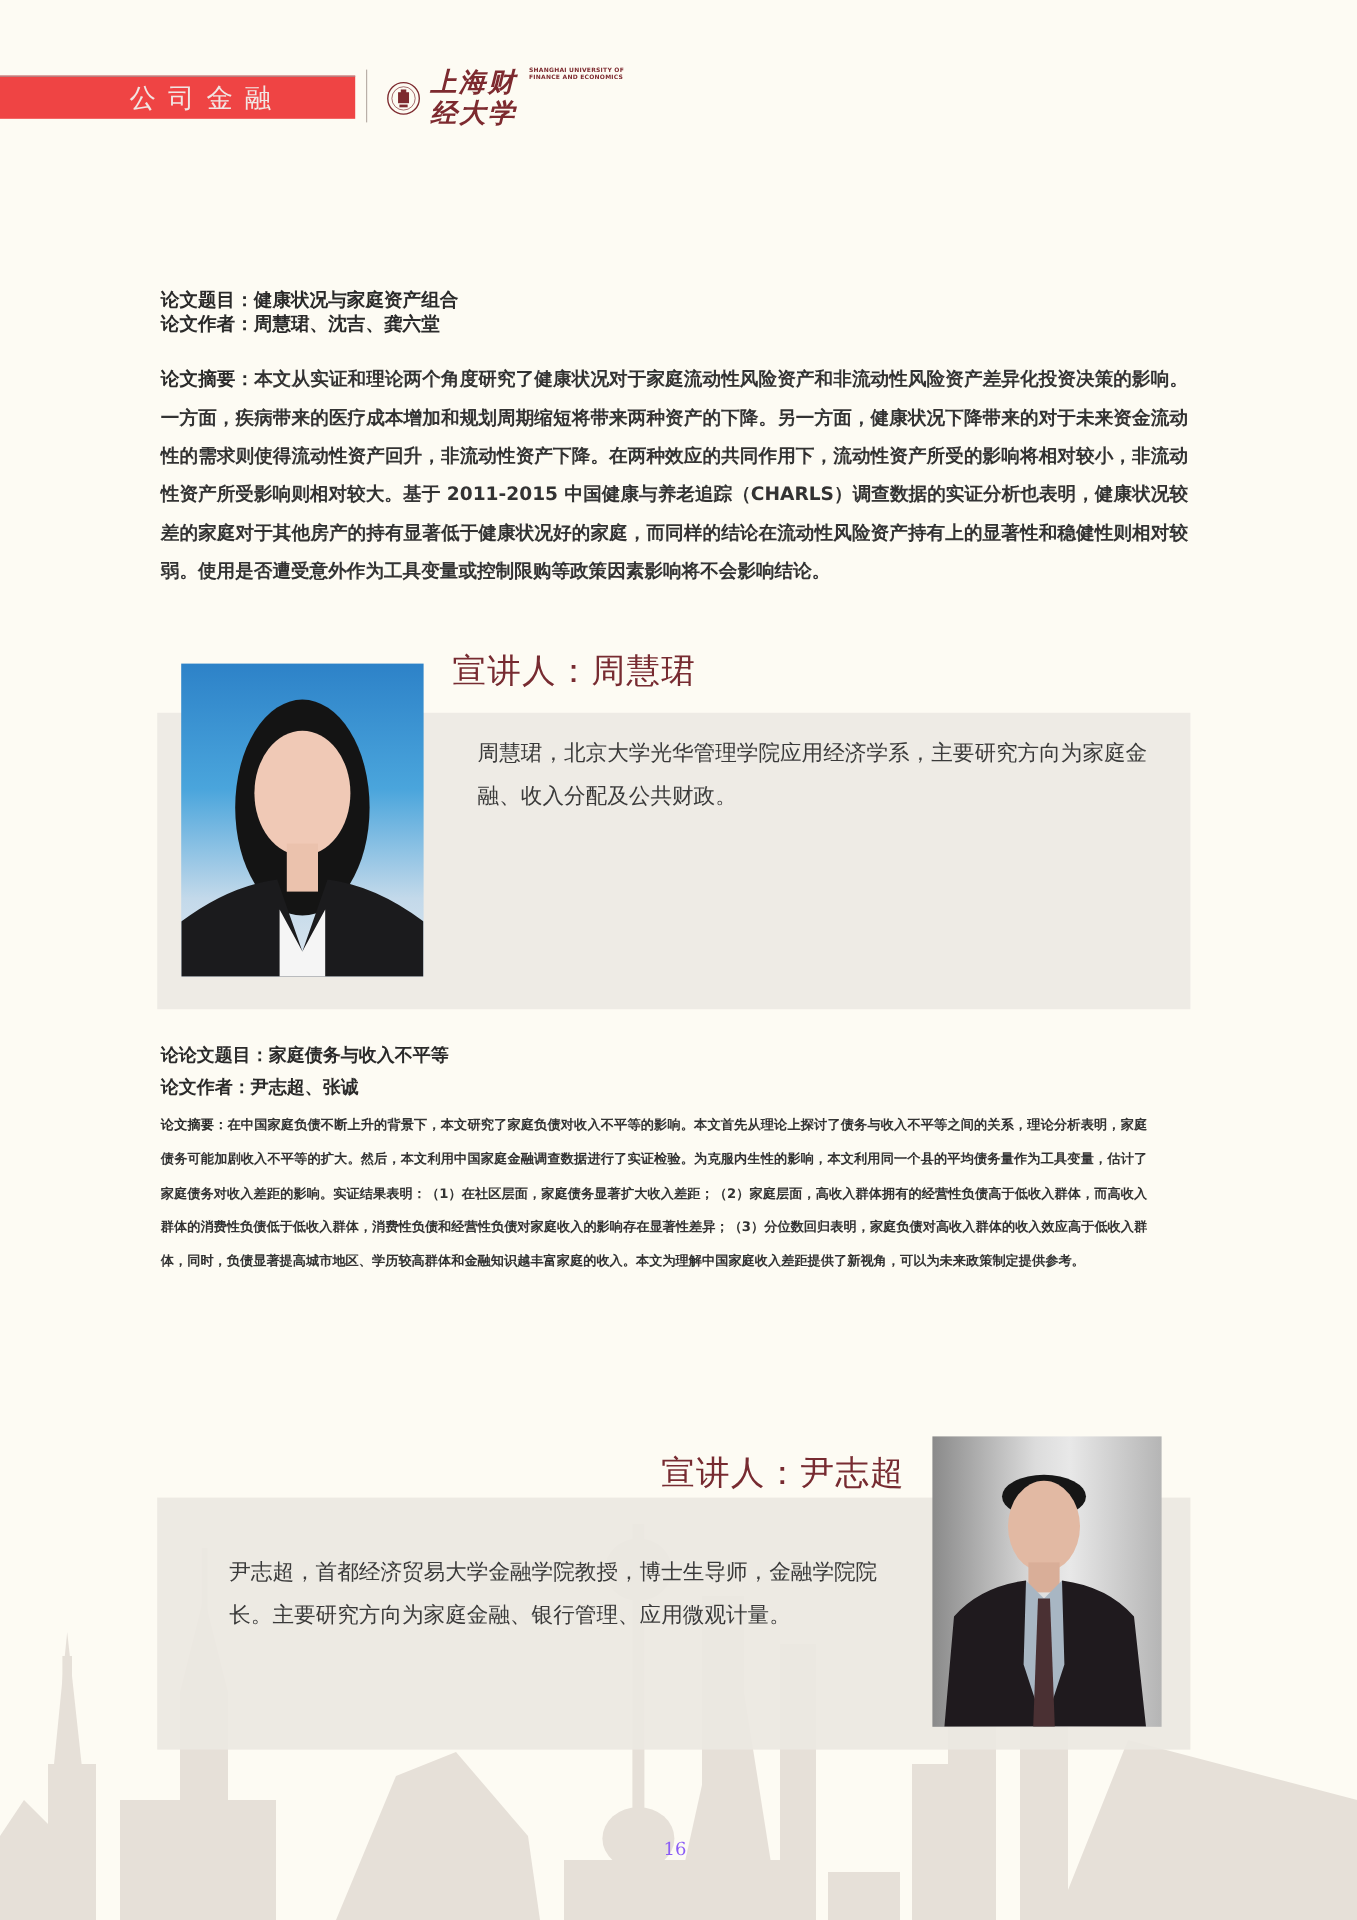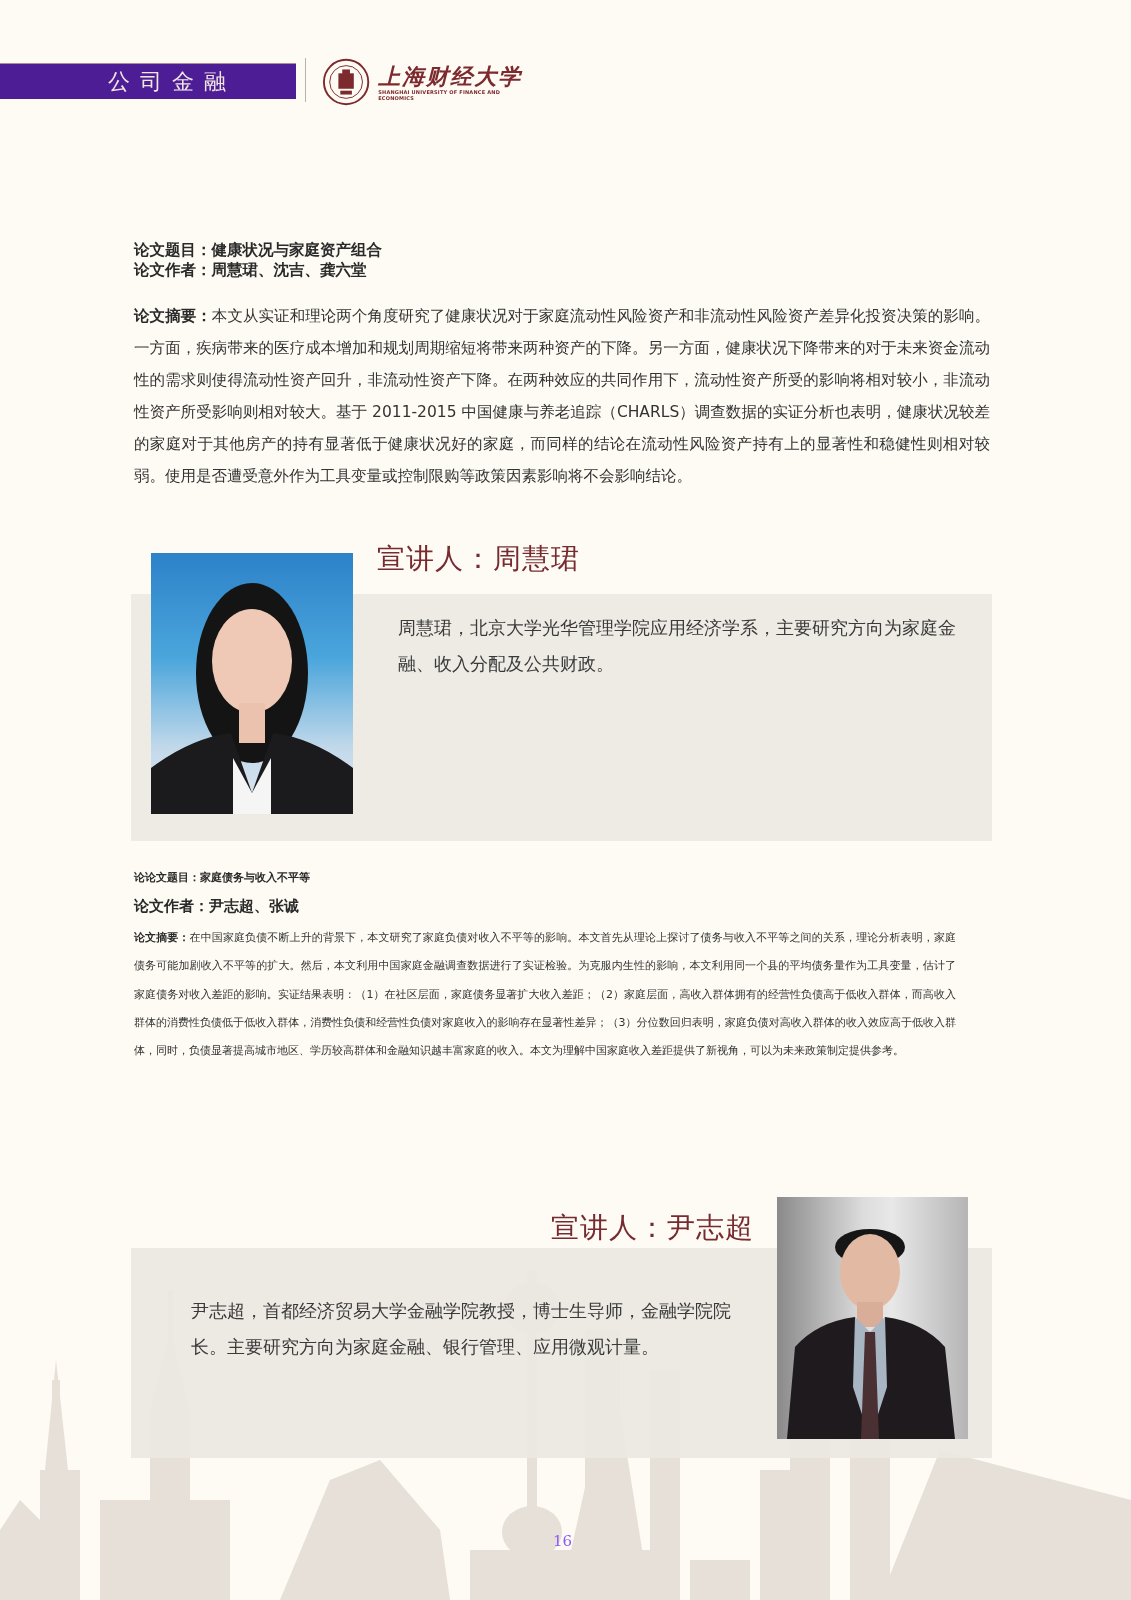--- a/index.html
+++ b/index.html
@@ -7,33 +7,33 @@
     width:1131px; height:1600px; position:relative; overflow:hidden;
     background:#fdfbf3;
     font-family:"DejaVu Sans", sans-serif;
     color:#2b2b2b;
   }
   
   .skyline { position:absolute; left:0; bottom:0; width:1131px; height:330px; z-index:0; }
   
   .header-bar {
     position:absolute; left:0; top:63px; width:296px; height:36px;
-    background:#4c1d95; border-top:1px solid #b08c8c;
+    background:#ef4444; border-top:1px solid #b08c8c;
     display:flex; align-items:center; justify-content:flex-end;
     padding-right:60px; box-sizing:border-box; z-index:2;
   }
   .header-bar span { color:#f1e6e3; font-size:22px; letter-spacing:10px; font-family:"DejaVu Serif", serif; }
   .header-divider { position:absolute; left:305px; top:58px; width:1px; height:44px; background:#b9b0a8; z-index:2; }
   .logo { position:absolute; left:322px; top:56px; width:210px; height:52px; display:flex; align-items:center; gap:8px; z-index:2; }
   .seal { width:50px; height:50px; }
-  .logo-text { display:flex; flex-direction:column; }
+  .logo-text { display:flex; flex-direction:row; }
   .logo-cn { color:#7d2a2f; font-size:22px; font-weight:bold; font-style:italic; font-family:"DejaVu Serif", serif; letter-spacing:2px; line-height:26px; }
   .logo-en { color:#7d2a2f; font-size:5px; letter-spacing:0.2px; font-weight:bold; }
 
-  .content { position:absolute; z-index:3; }
+  .content { position:absolute; z-index:3;font-weight:bold; }
   .meta-line { position:absolute; left:134px; font-size:15.5px; font-weight:bold; color:#2a2a2a; }
   .abstract {
     position:absolute; left:134px; font-size:15.5px; line-height:32px; color:#333;
     text-align:justify;
   }
   .abstract b { color:#2a2a2a; }
   .abstract2 { line-height:28.3px; font-size:11px; }
 
   .panel { position:absolute; left:131px; width:861px; background:#eeebe5; z-index:2; }
   .photo { position:absolute; z-index:4; overflow:hidden; }
@@ -106,21 +106,21 @@
     <rect x="88" y="150" width="26" height="40" fill="#ebc2ad"></rect>
     <path d="M0,261 L0,215 Q40,185 80,180 L101,240 L122,180 Q162,185 202,215 L202,261 Z" fill="#1b1b1d"></path>
     <path d="M82,205 L101,240 L120,205 L120,261 L82,261 Z" fill="#f5f5f5"></path>
   </svg>
 </div>
 <div class="speaker-title" style="left:377px; top:540px;">
   <span>宣讲人：</span><span>周慧珺</span>
 </div>
 <div class="bio" style="left:398px; top:610px; width:560px;">周慧珺，北京大学光华管理学院应用经济学系，主要研究方向为家庭金融、收入分配及公共财政。</div>
 
-<div class="meta-line" style="top:870px; font-size:11px;">
+<div class="meta-line" style="top:870px; font-size:15px;">
   <span>论论文题目：</span><span>家庭债务与收入不平等</span>
 </div>
 <div class="meta-line" style="top:897px; font-size:15px;text-align:center;">
   <span>论文作者：</span><span>尹志超、张诚</span>
 </div>
 <div class="abstract abstract2 content" style="top:924px; width:822px;">
   <b>论文摘要：</b><span>在中国家庭负债不断上升的背景下，本文研究了家庭负债对收入不平等的影响。本文首先从理论上探讨了债务与收入不平等之间的关系，理论分析表明，家庭债务可能加剧收入不平等的扩大。然后，本文利用中国家庭金融调查数据进行了实证检验。为克服内生性的影响，本文利用同一个县的平均债务量作为工具变量，估计了家庭债务对收入差距的影响。实证结果表明：（1）在社区层面，家庭债务显著扩大收入差距；（2）家庭层面，高收入群体拥有的经营性负债高于低收入群体，而高收入群体的消费性负债低于低收入群体，消费性负债和经营性负债对家庭收入的影响存在显著性差异；（3）分位数回归表明，家庭负债对高收入群体的收入效应高于低收入群体，同时，负债显著提高城市地区、学历较高群体和金融知识越丰富家庭的收入。本文为理解中国家庭收入差距提供了新视角，可以为未来政策制定提供参考。</span>
 </div>
 
 <div class="panel" style="top:1248px; height:210px; background:rgba(236,232,226,0.92);"></div>

